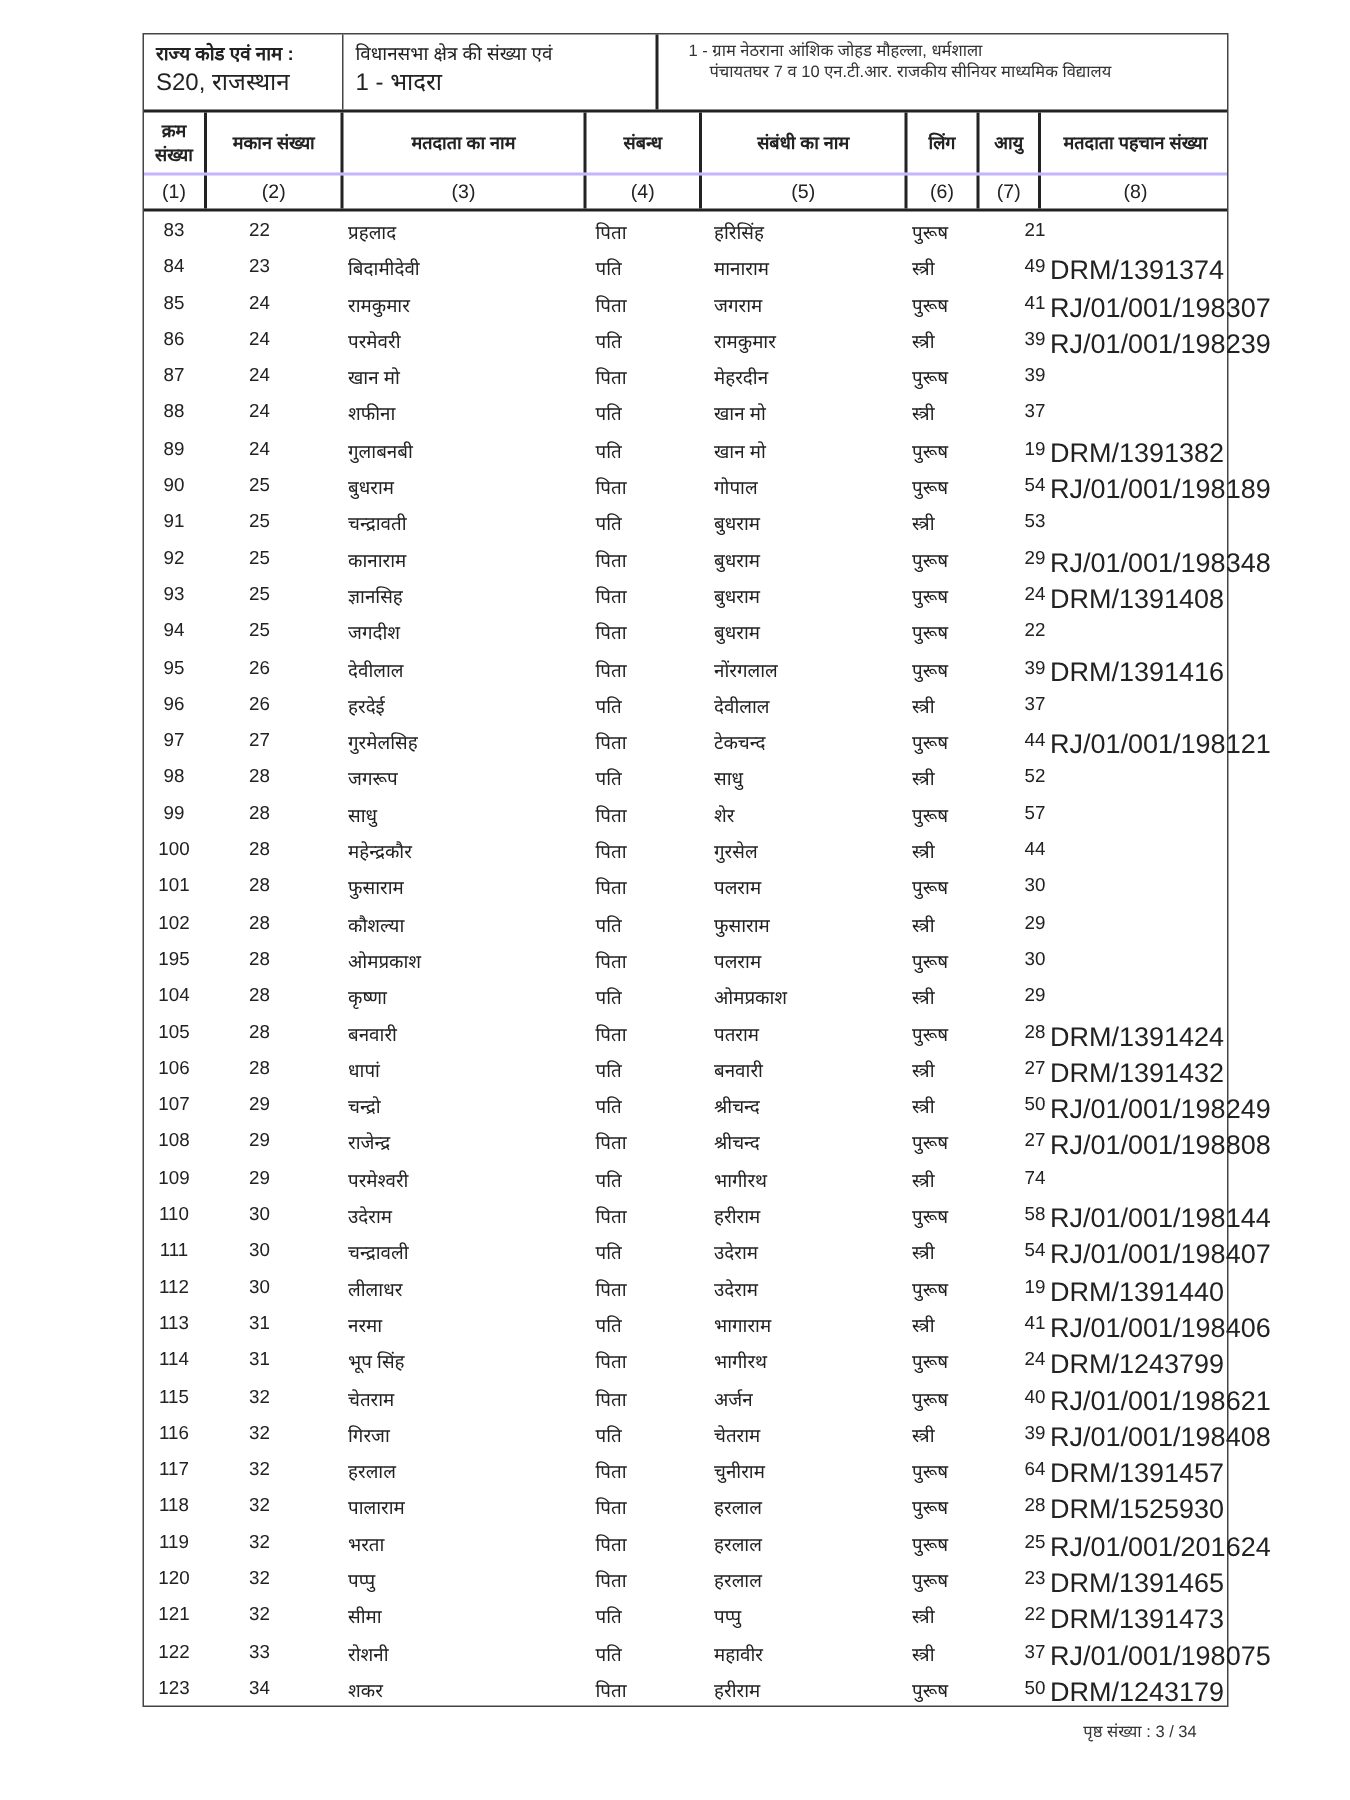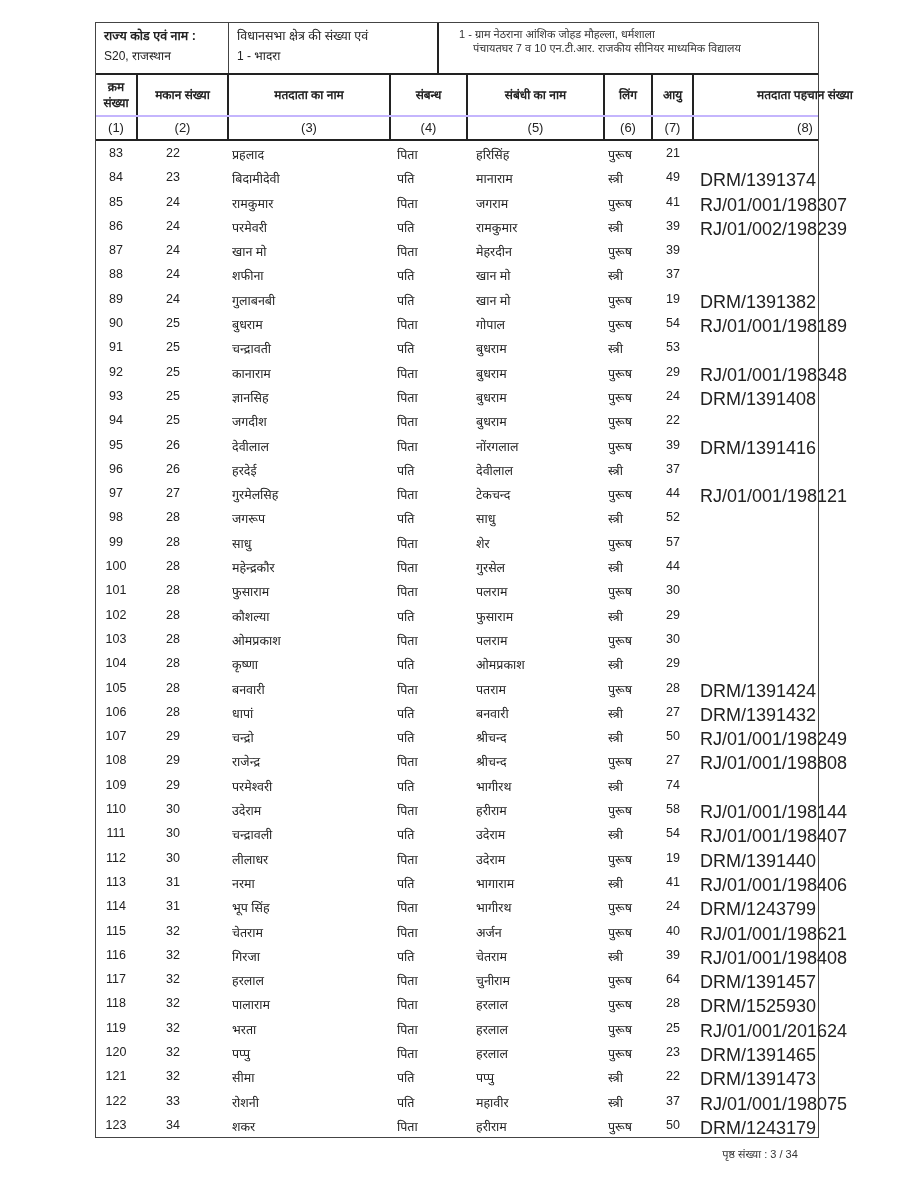--- a/index.html
+++ b/index.html
@@ -4,49 +4,49 @@
 <style>
   html, body { margin: 0; padding: 0; background: #ffffff; }
   body { width: 900px; height: 1200px; position: relative; font-family: "Liberation Sans", "DejaVu Sans", sans-serif; color: #222; }
   .page { position: absolute; left: 95px; top: 22px; width: 724px; height: 1116px; border: 1px solid #444; box-sizing: border-box; }
   .hdr-top { position: absolute; left: 0; top: 0; width: 100%; height: 52px; border-bottom: 2px solid #222; box-sizing: border-box; }
   .hdr-cell { position: absolute; top: 0; height: 50px; box-sizing: border-box; padding: 4px 8px; font-size: 12.5px; }
   .hc1 { left: 0; width: 133px; border-right: 1px solid #444; }
   .hc2 { left: 133px; width: 210px; border-right: 2px solid #222; }
   .hc3 { left: 345px; width: 379px; }
   .hdr-label { font-weight: bold; display: block; line-height: 18px; }
-  .hdr-val { display: block; line-height: 22px; font-size: 12px; }
+  .hdr-val { display: block; line-height: 22px; font-size: 16px; }
   .hc3 .hdr-label { line-height: 16px; }
   .hc3 .line { display: block; font-size: 11px; line-height: 14px; padding-left: 10px; color: #333; }
   .hc3 .line2 { padding-left: 24px; }
 
   .colhdr { position: absolute; left: 0; top: 52px; width: 100%; height: 42px; border-bottom: 2px solid #c4b5fd; box-sizing: border-box; }
   .colnum { position: absolute; left: 0; top: 94px; width: 100%; height: 24px; border-bottom: 2px solid #222; box-sizing: border-box; }
   .c { position: absolute; top: 0; height: 100%; display: flex; align-items: center; justify-content: center; text-align: center; box-sizing: border-box; border-right: 2px solid #222; font-weight: bold; font-size: 12px; line-height: 16px; }
   .colnum .c { font-weight: normal; font-size: 13px; }
-  .c.last { border-right: none; margin-left: 48px; }
+  .c.last { border-right: none; }
   .w1 { left: 0; width: 42px; }
   .w2 { left: 42px; width: 91px; }
   .w3 { left: 133px; width: 162px; }
   .w4 { left: 295px; width: 77px; }
   .w5 { left: 372px; width: 137px; }
   .w6 { left: 509px; width: 48px; }
   .w7 { left: 557px; width: 41px; }
   .w8 { left: 598px; width: 126px; }
 
   .rows { position: absolute; left: 0; top: 118px; width: 100%; }
   .row { position: relative; height: 24.3px; font-size: 12.5px; }
   .row span { position: absolute; top: 5px; white-space: nowrap; }
   .r-sno { left: 4px; width: 32px; text-align: center; }
   .r-house { left: 70px; }
   .r-name { left: 136px; }
   .r-rel { left: 301px; }
   .r-relname { left: 380px; }
   .r-gender { left: 512px; font-family: Liberation Serif, serif; }
-  .r-age { left: 570px; }
+  .r-age { left: 587px; }
   .r-epic { left: 604px; font-size: 18px; }
 
   .footer { position: absolute; left: 700px; top: 1146px; width: 120px; text-align: center; font-size: 11px; color: #333; }
 </style>
 </head>
 <body>
 
 <div class="page">
   <div class="hdr-top">
     <div class="hdr-cell hc1">
@@ -117,21 +117,21 @@
         <span class="r-epic">RJ/01/001/198307</span>
       </div>
       <div class="row">
         <span class="r-sno">86</span>
         <span class="r-house">24</span>
         <span class="r-name">परमेवरी</span>
         <span class="r-rel">पति</span>
         <span class="r-relname">रामकुमार</span>
         <span class="r-gender">स्त्री</span>
         <span class="r-age">39</span>
-        <span class="r-epic">RJ/01/002/198239</span>
+        <span class="r-epic">RJ/01/001/198239</span>
       </div>
       <div class="row">
         <span class="r-sno">87</span>
         <span class="r-house">24</span>
         <span class="r-name">खान मो</span>
         <span class="r-rel">पिता</span>
         <span class="r-relname">मेहरदीन</span>
         <span class="r-gender">पुरूष</span>
         <span class="r-age">39</span>
         <span class="r-epic"></span>
@@ -280,21 +280,21 @@
         <span class="r-sno">102</span>
         <span class="r-house">28</span>
         <span class="r-name">कौशल्या</span>
         <span class="r-rel">पति</span>
         <span class="r-relname">फुसाराम</span>
         <span class="r-gender">स्त्री</span>
         <span class="r-age">29</span>
         <span class="r-epic"></span>
       </div>
       <div class="row">
-        <span class="r-sno">103</span>
+        <span class="r-sno">195</span>
         <span class="r-house">28</span>
         <span class="r-name">ओमप्रकाश</span>
         <span class="r-rel">पिता</span>
         <span class="r-relname">पलराम</span>
         <span class="r-gender">पुरूष</span>
         <span class="r-age">30</span>
         <span class="r-epic"></span>
       </div>
       <div class="row">
         <span class="r-sno">104</span>

